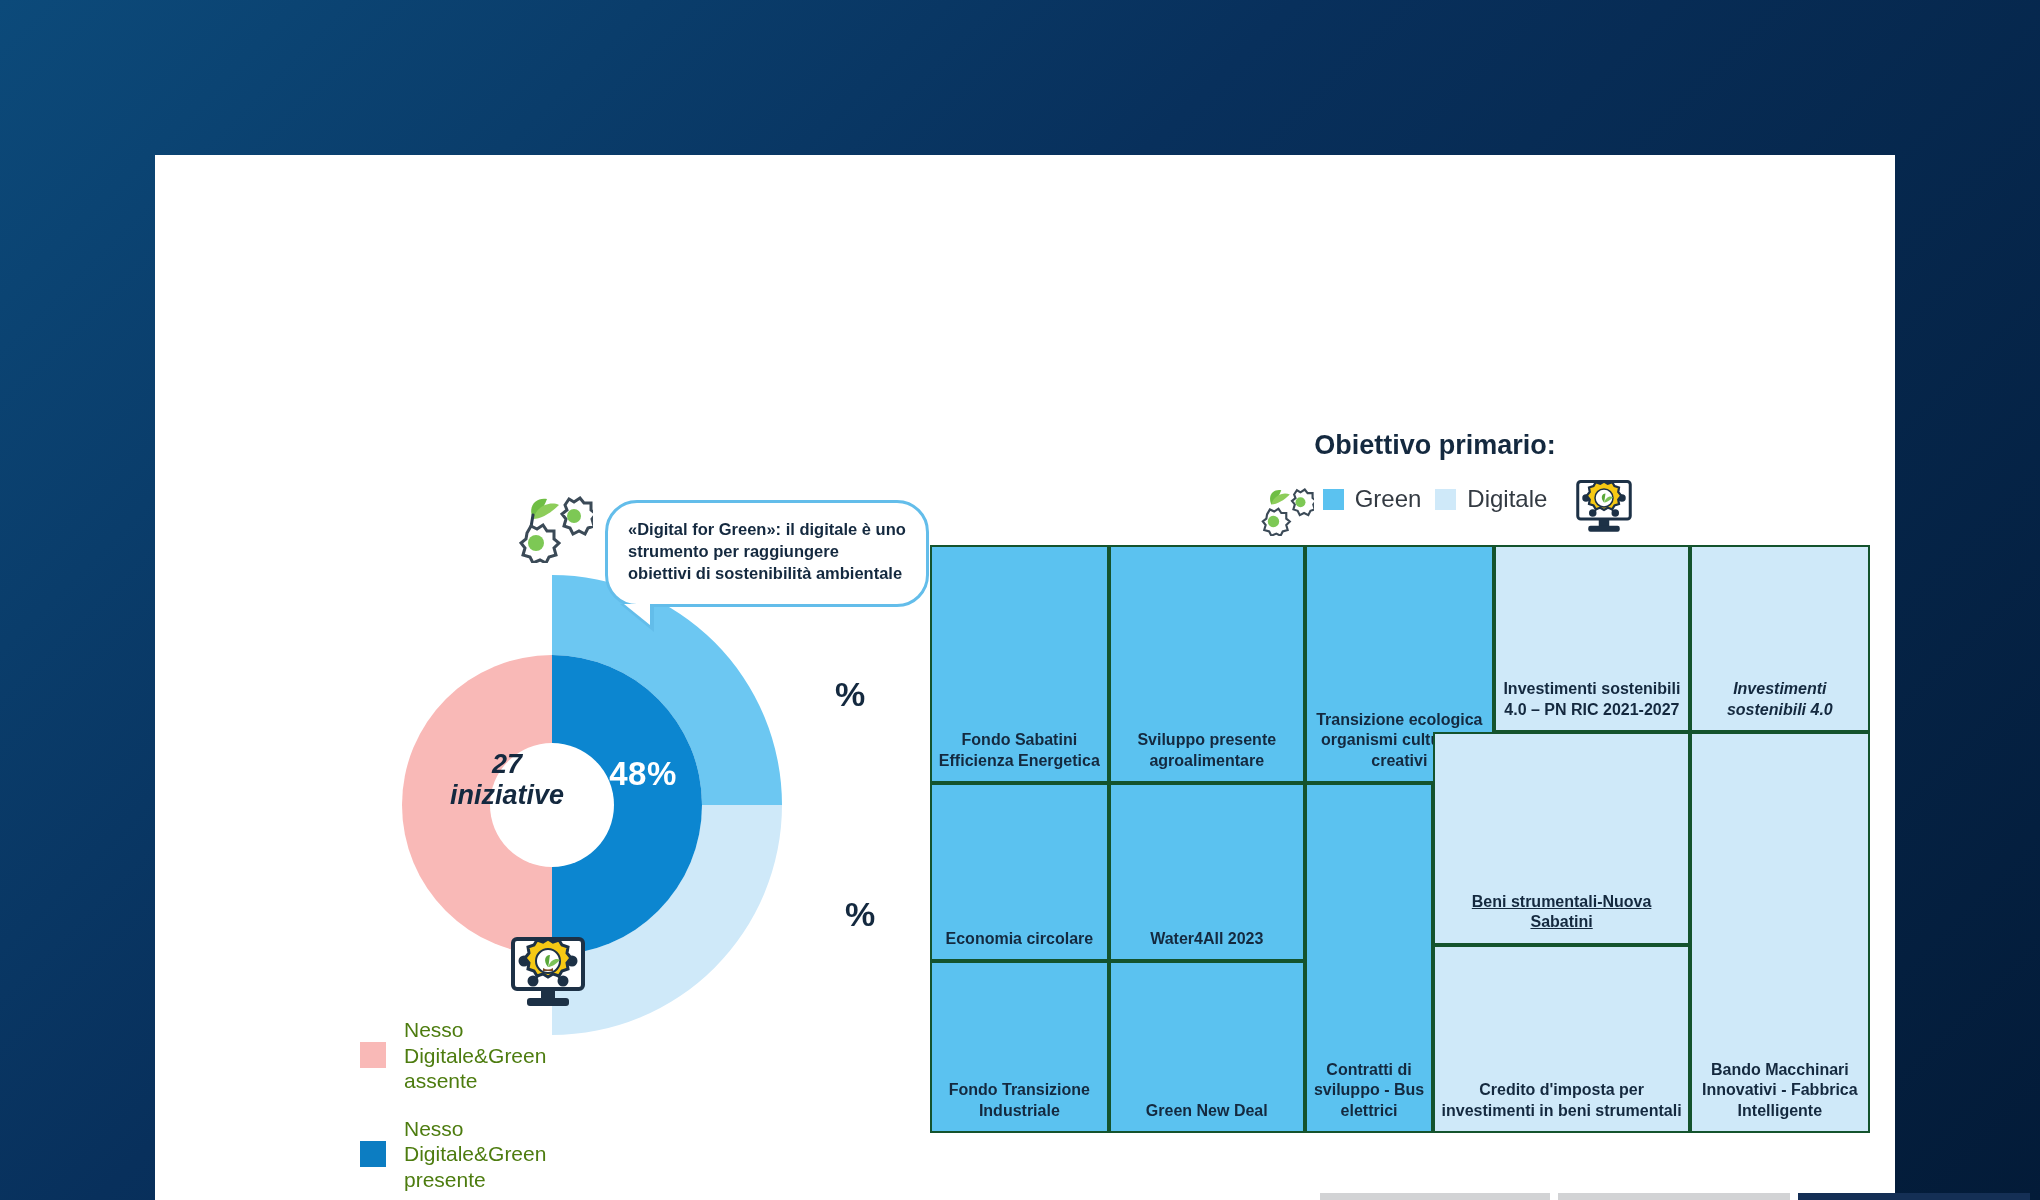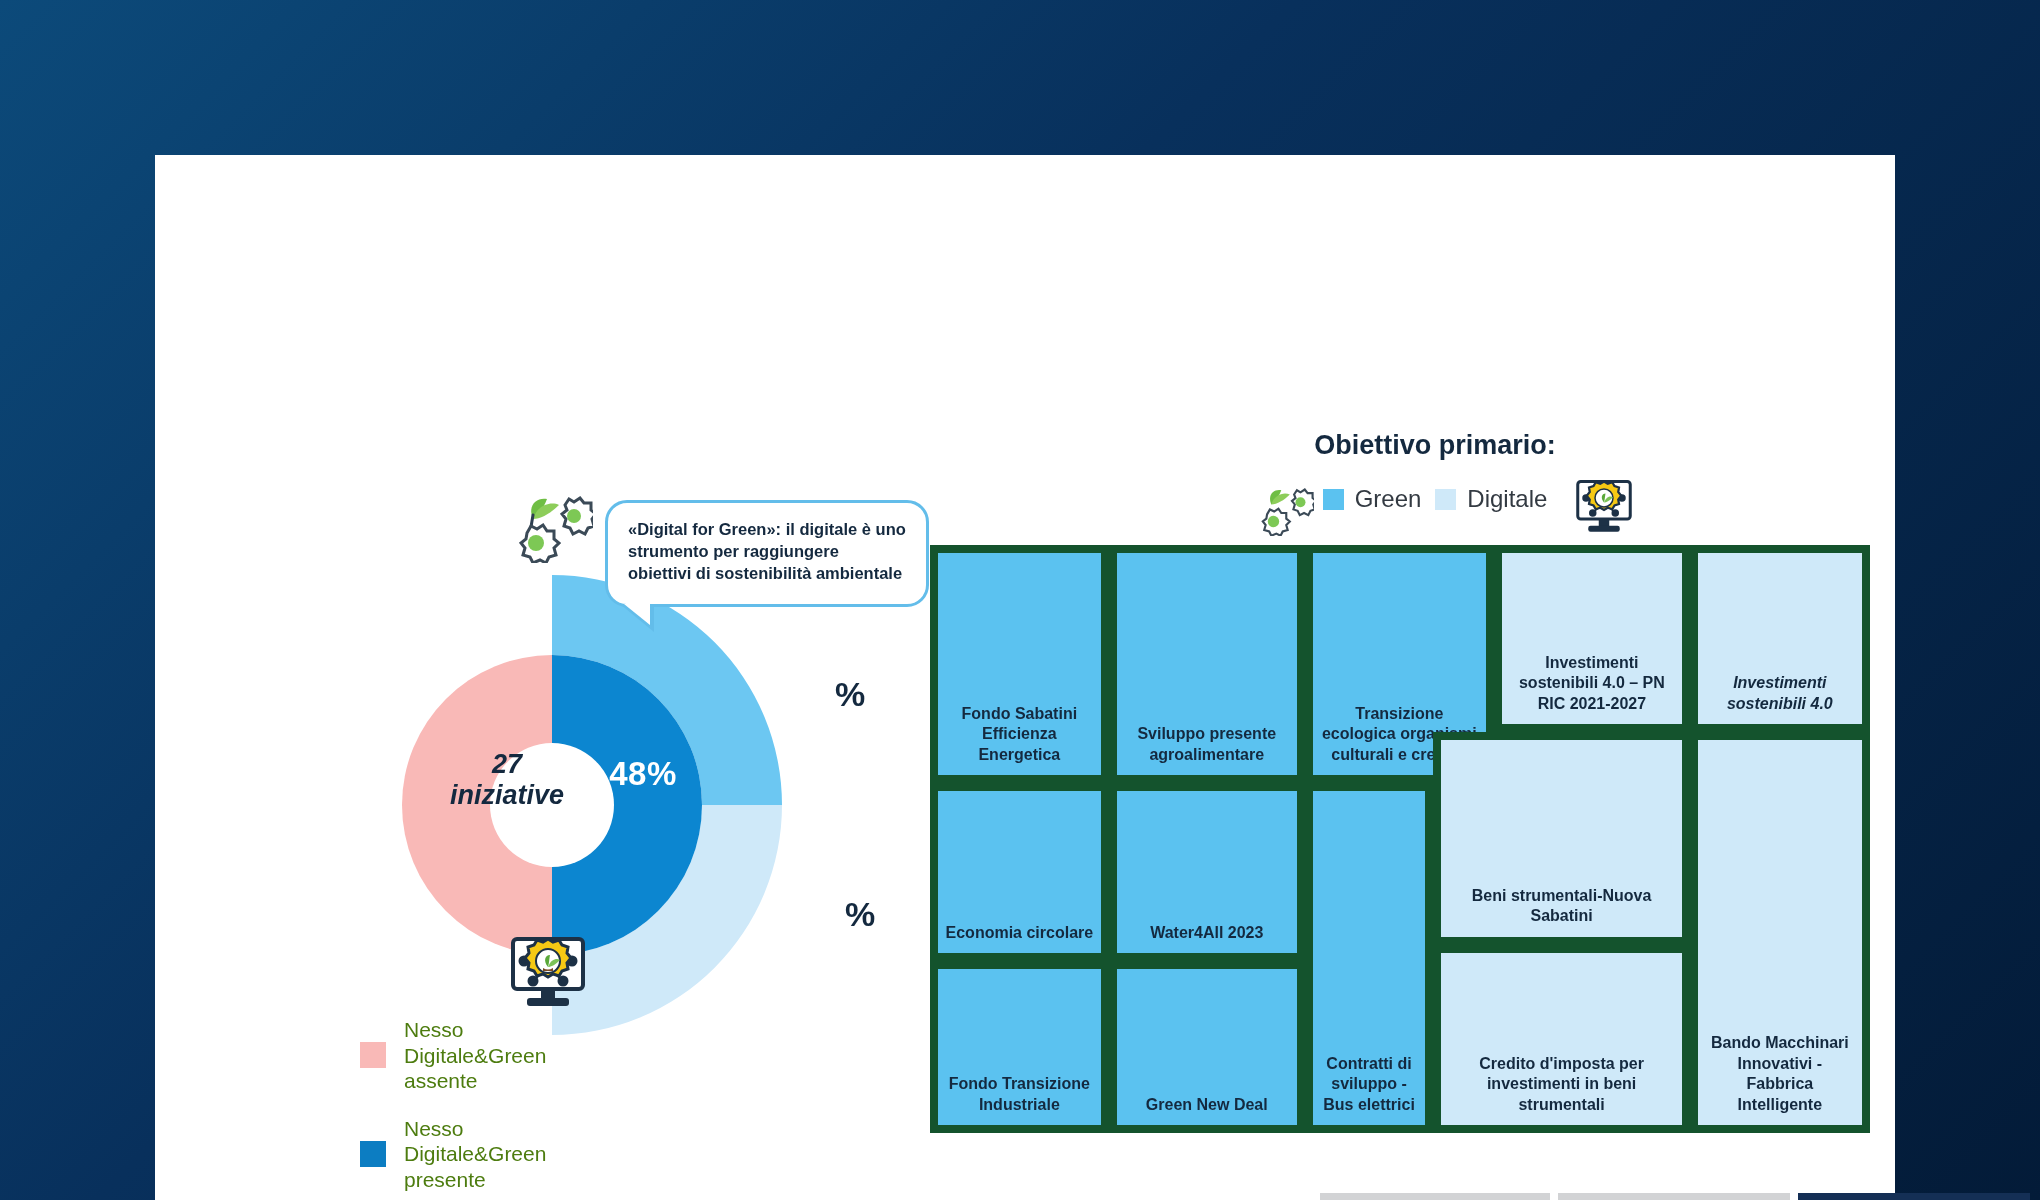--- a/index.html
+++ b/index.html
@@ -27,21 +27,21 @@
   .pct-main{
     position:absolute;left:428px;top:600px;width:120px;text-align:center;
     font-weight:bold;font-size:33px;color:#ffffff;letter-spacing:.5px;
   }
   .pct-float{position:absolute;font-weight:bold;font-size:34px;color:#14293f;}
   .pct-a{left:680px;top:520px;}
   .pct-b{left:690px;top:740px;}
 
   
   .bubble{
-    position:absolute;background:#ffffff;border:3px solid #63bdea;border-radius:22px;
+    position:absolute;background:#ffffff;border:3px solid #63bdea;border-radius:32px;
     color:#14293f;font-weight:bold;line-height:1.32;
   }
   .bubble-a{left:450px;top:345px;width:278px;padding:16px 20px 20px 20px;font-size:16.5px;}
   .bubble-b{left:450px;top:785px;width:278px;padding:14px 18px 18px 18px;font-size:16px;
             border-color:#d7eefb;}
   .bubble-a:after,.bubble-a:before{
     content:"";position:absolute;width:0;height:0;border-style:solid;
   }
   .bubble-a:before{left:12px;bottom:-28px;border-width:28px 0 0 34px;border-color:#63bdea transparent transparent transparent;}
   .bubble-a:after{left:16px;bottom:-21px;border-width:21px 0 0 26px;border-color:#ffffff transparent transparent transparent;}
@@ -69,21 +69,21 @@
   .tm-legend{
     position:absolute;left:1020px;top:330px;width:520px;
     display:flex;align-items:center;justify-content:center;gap:14px;
   }
   .tm-leg-item{display:flex;align-items:center;gap:11px;}
   .tm-leg-sw{width:21px;height:21px;}
   .tm-leg-lbl{font-size:24px;color:#333a42;}
 
   .treemap{position:absolute;left:775px;top:390px;width:1027px;height:588px;}
   .cell{
-    position:absolute;box-sizing:border-box;border:8px solid #14532d;
+    position:absolute;box-sizing:border-box;border:2px solid #14532d;
     color:#14293f;font-size:16px;font-weight:bold;line-height:1.28;text-align:center;
     display:flex;align-items:flex-end;justify-content:center;
     padding:0 6px 10px 6px;
   }
 
   
   .tabs{position:absolute;left:1165px;top:1038px;display:flex;gap:8px;}
   .tab{
     height:42px;display:flex;align-items:center;justify-content:center;
     font-size:15px;font-weight:bold;letter-spacing:.6px;
@@ -252,21 +252,21 @@
       </div>
       <div class="cell" style="left: 374.855px; top: 238.14px; width: 128.375px; height: 349.86px; background: rgb(91, 194, 240);">
         <span>Contratti di sviluppo - Bus elettrici</span>
       </div>
       <div class="cell" style="left: 563.823px; top: 0px; width: 196.157px; height: 186.984px; background: rgb(207, 233, 249);">
         <span>Investimenti sostenibili 4.0 – PN RIC 2021-2027</span>
       </div>
       <div class="cell" style="left: 759.98px; top: 0px; width: 179.725px; height: 186.984px; background: rgb(207, 233, 249); font-style: italic;">
         <span>Investimenti sostenibili 4.0</span>
       </div>
-      <div class="cell" style="left: 503.23px; top: 186.984px; width: 256.75px; height: 212.856px; background: rgb(207, 233, 249);">
+      <div class="cell" style="left: 503.23px; top: 186.984px; width: 256.75px; height: 212.856px; background: rgb(207, 233, 249); text-decoration: underline;">
         <span>Beni strumentali-Nuova Sabatini</span>
       </div>
       <div class="cell" style="left: 503.23px; top: 399.84px; width: 256.75px; height: 188.16px; background: rgb(207, 233, 249);">
         <span>Credito d'imposta per investimenti in beni strumentali</span>
       </div>
       <div class="cell" style="left: 759.98px; top: 186.984px; width: 179.725px; height: 401.016px; background: rgb(207, 233, 249);">
         <span>Bando Macchinari Innovativi - Fabbrica Intelligente</span>
       </div>
     </div>
 

